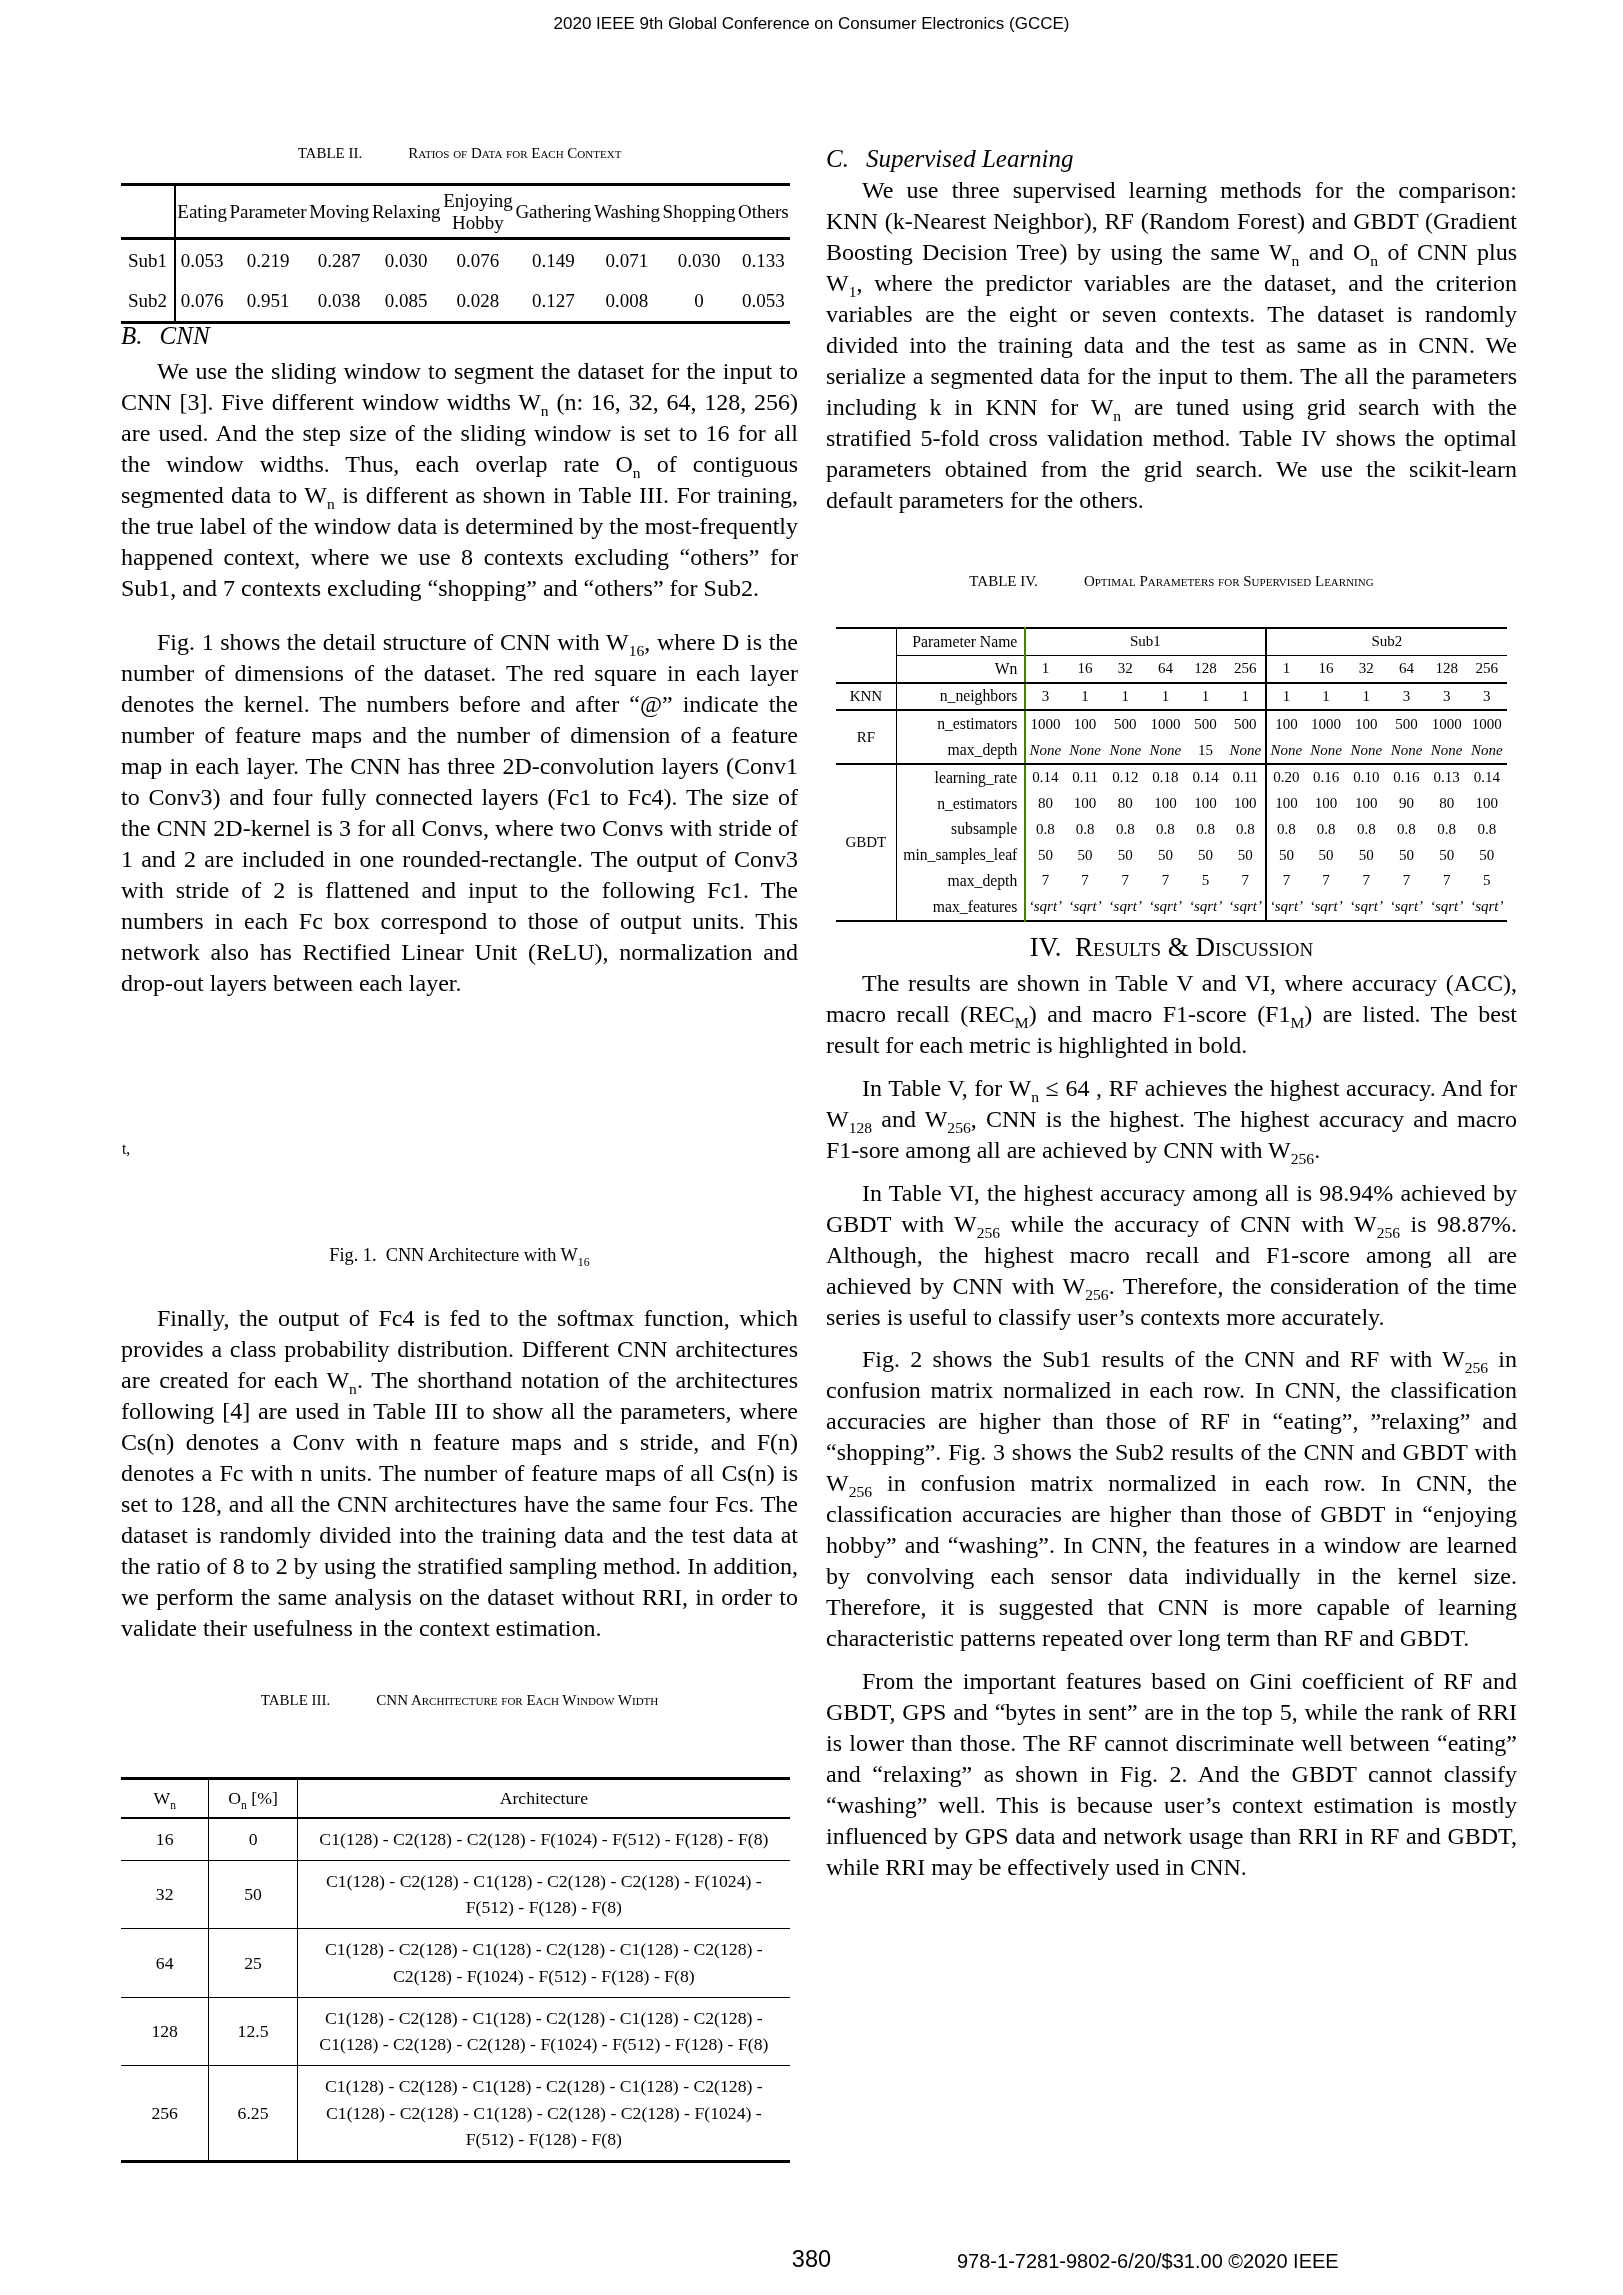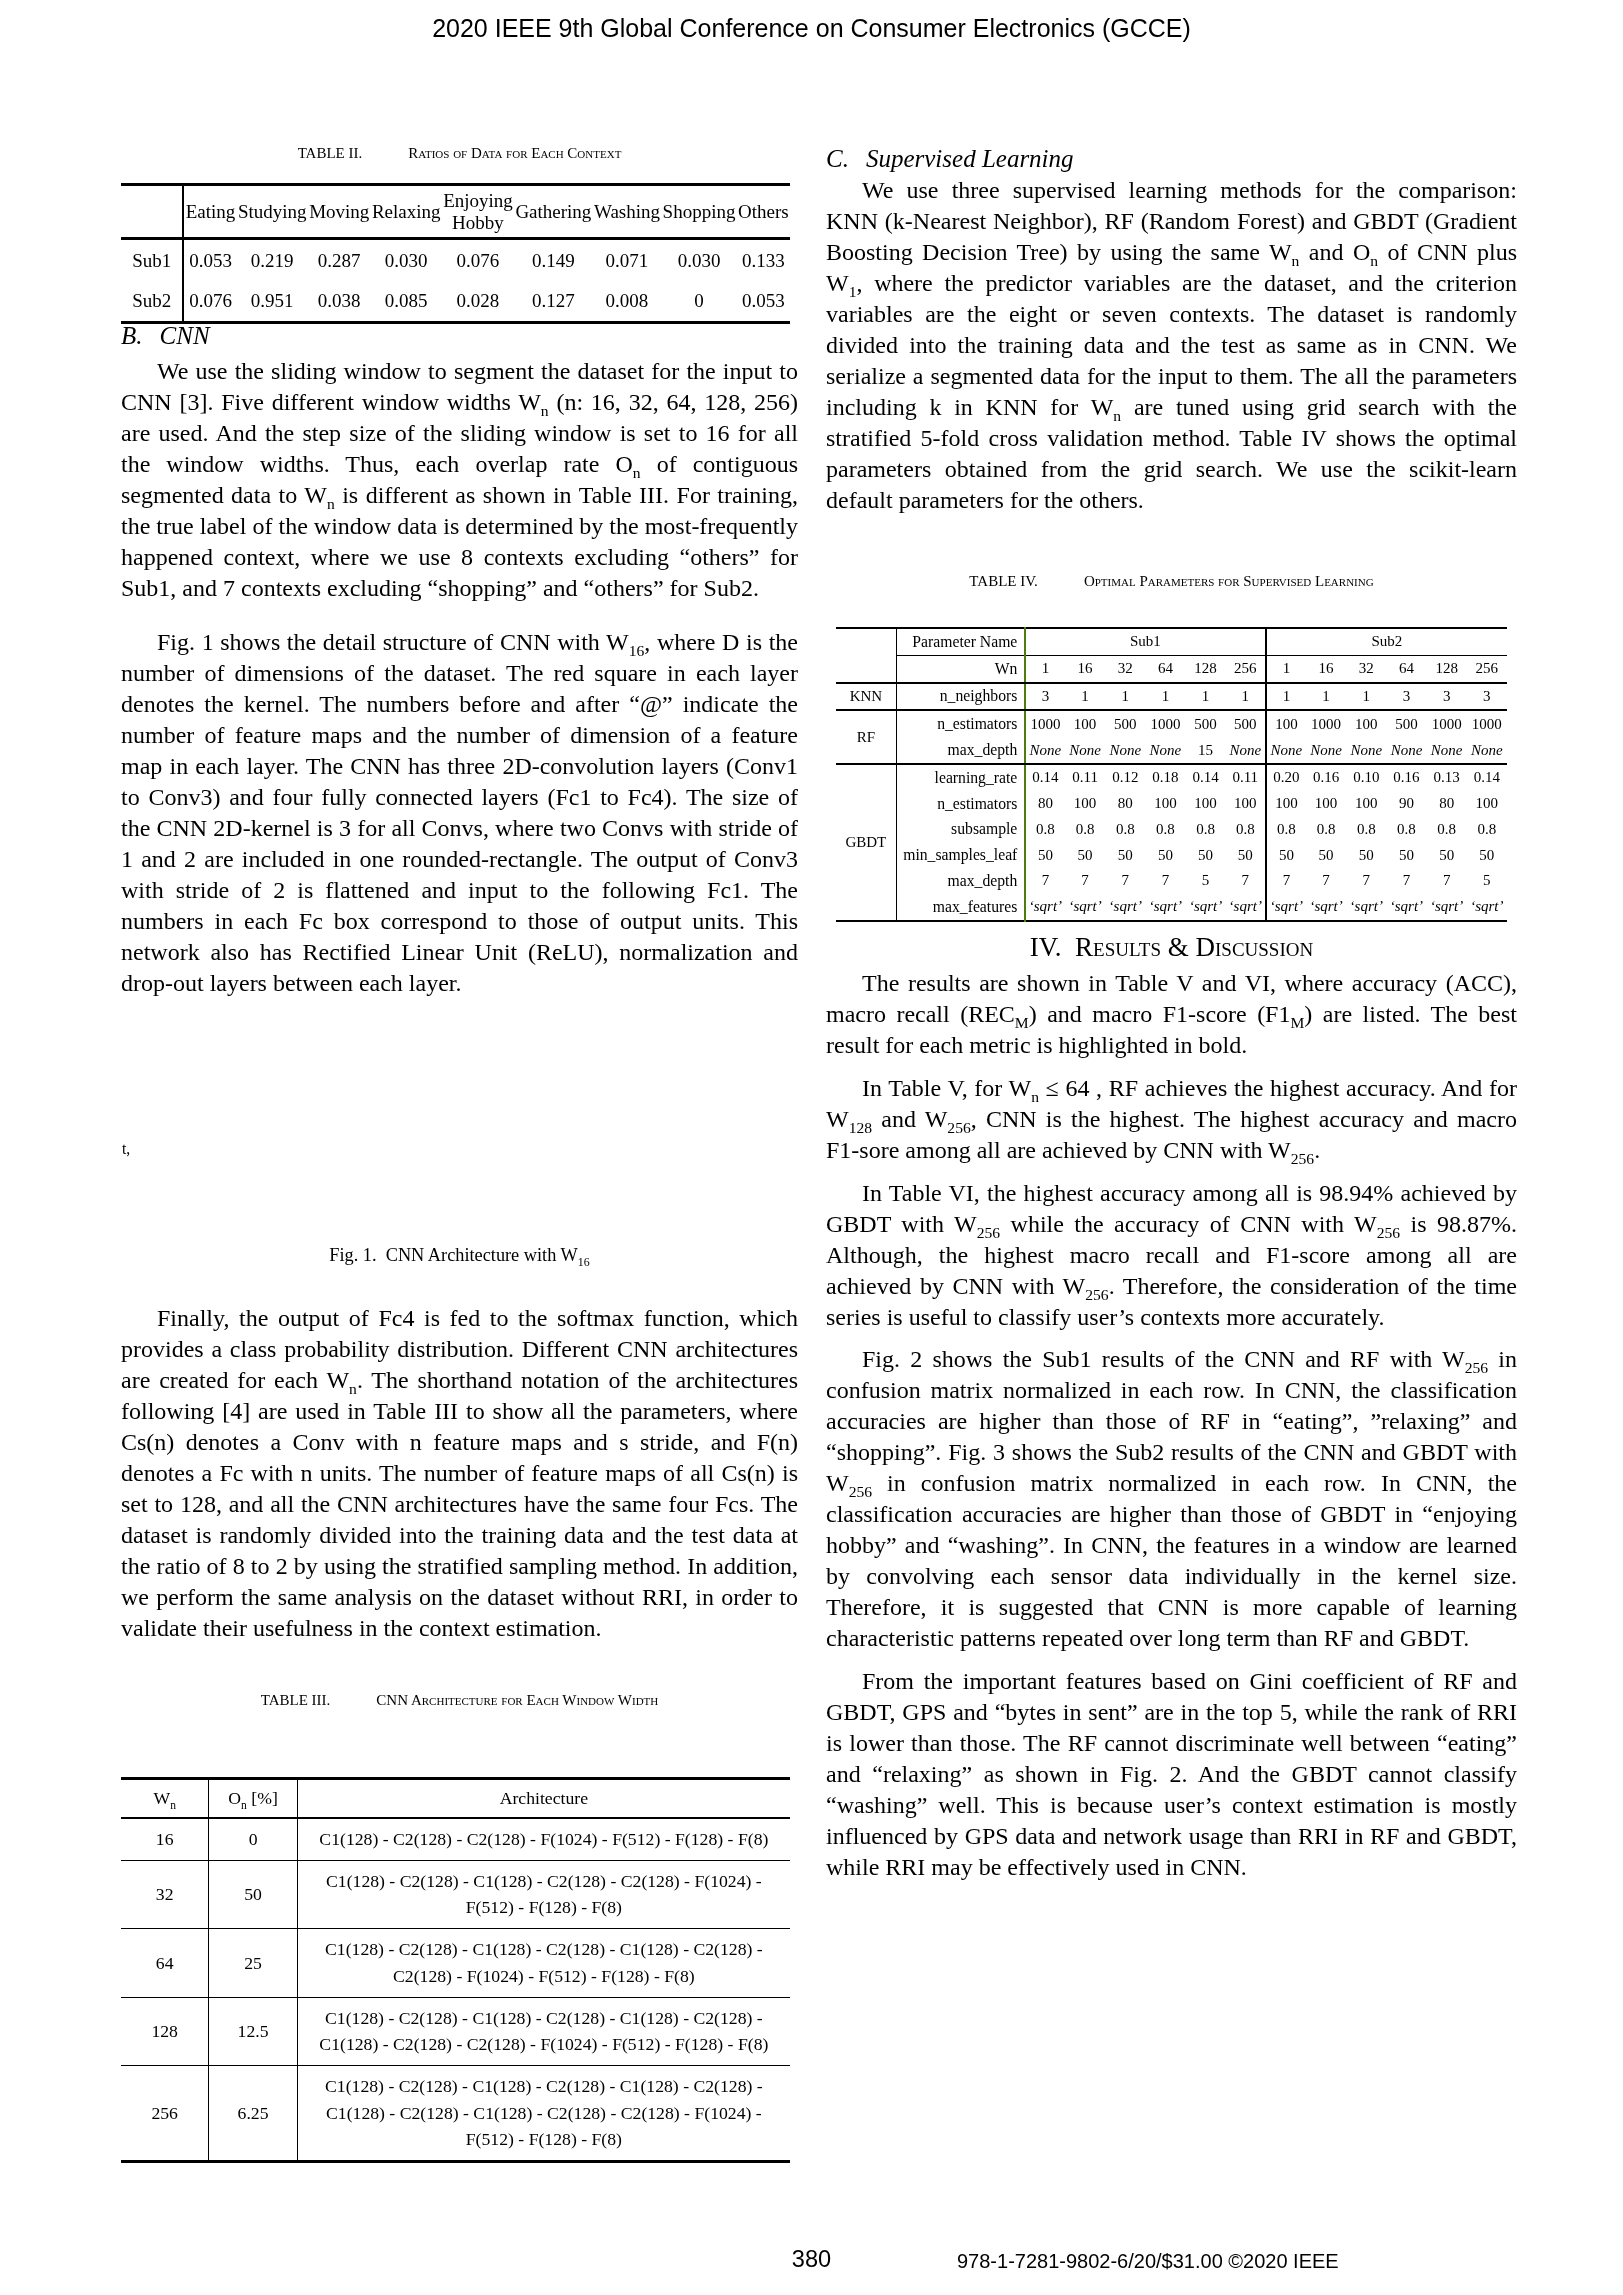--- a/index.html
+++ b/index.html
@@ -1,19 +1,19 @@
 <!DOCTYPE html>
 <html style="font-size:10.5px"><head>
 <meta charset="utf-8">
 <style>
   html,body{margin:0;padding:0;background:#e8e8e8;}
   .page{position:relative;width:1623px;height:2295px;background:#ffffff;
         font-family:"Liberation Serif", serif;color:#000;overflow:hidden;}
   .hdr{position:absolute;top:14.4px;left:0;width:1623px;text-align:center;
-       font-family:"Liberation Sans", sans-serif;font-size:25px;}
+       font-family:"Liberation Sans", sans-serif;font-size:17px;}
   
   .para{position:absolute;font-size:24px;line-height:31px;text-align:justify;
         text-indent:36px;}
   .colL{left:121px;width:677px;}
   .colR{left:826px;width:691px;}
   .subhead{position:absolute;font-style:italic;font-size:25px;}
   .subhead .lab{margin-right:17px;}
   sub{font-size:65%;line-height:0;}
   
   .tcap{position:absolute;text-align:center;font-size:15px;}
@@ -66,21 +66,21 @@
 
   <div class="tcap colL" style="top:145px;">
     <span class="lab">TABLE II.</span><span class="scaps">Ratios of Data for Each Context</span>
   </div>
 
   <table class="t2">
     <thead>
       <tr>
         <th class="rowlabel"></th>
       <th>Eating</th>
-          <th>Studying</th>
+          <th>Parameter</th>
           <th>Moving</th>
           <th>Relaxing</th>
           <th>Enjoying Hobby</th>
           <th>Gathering</th>
           <th>Washing</th>
           <th>Shopping</th>
           <th>Others</th>
         </tr>
     </thead>
     <tbody id="t2-body">

